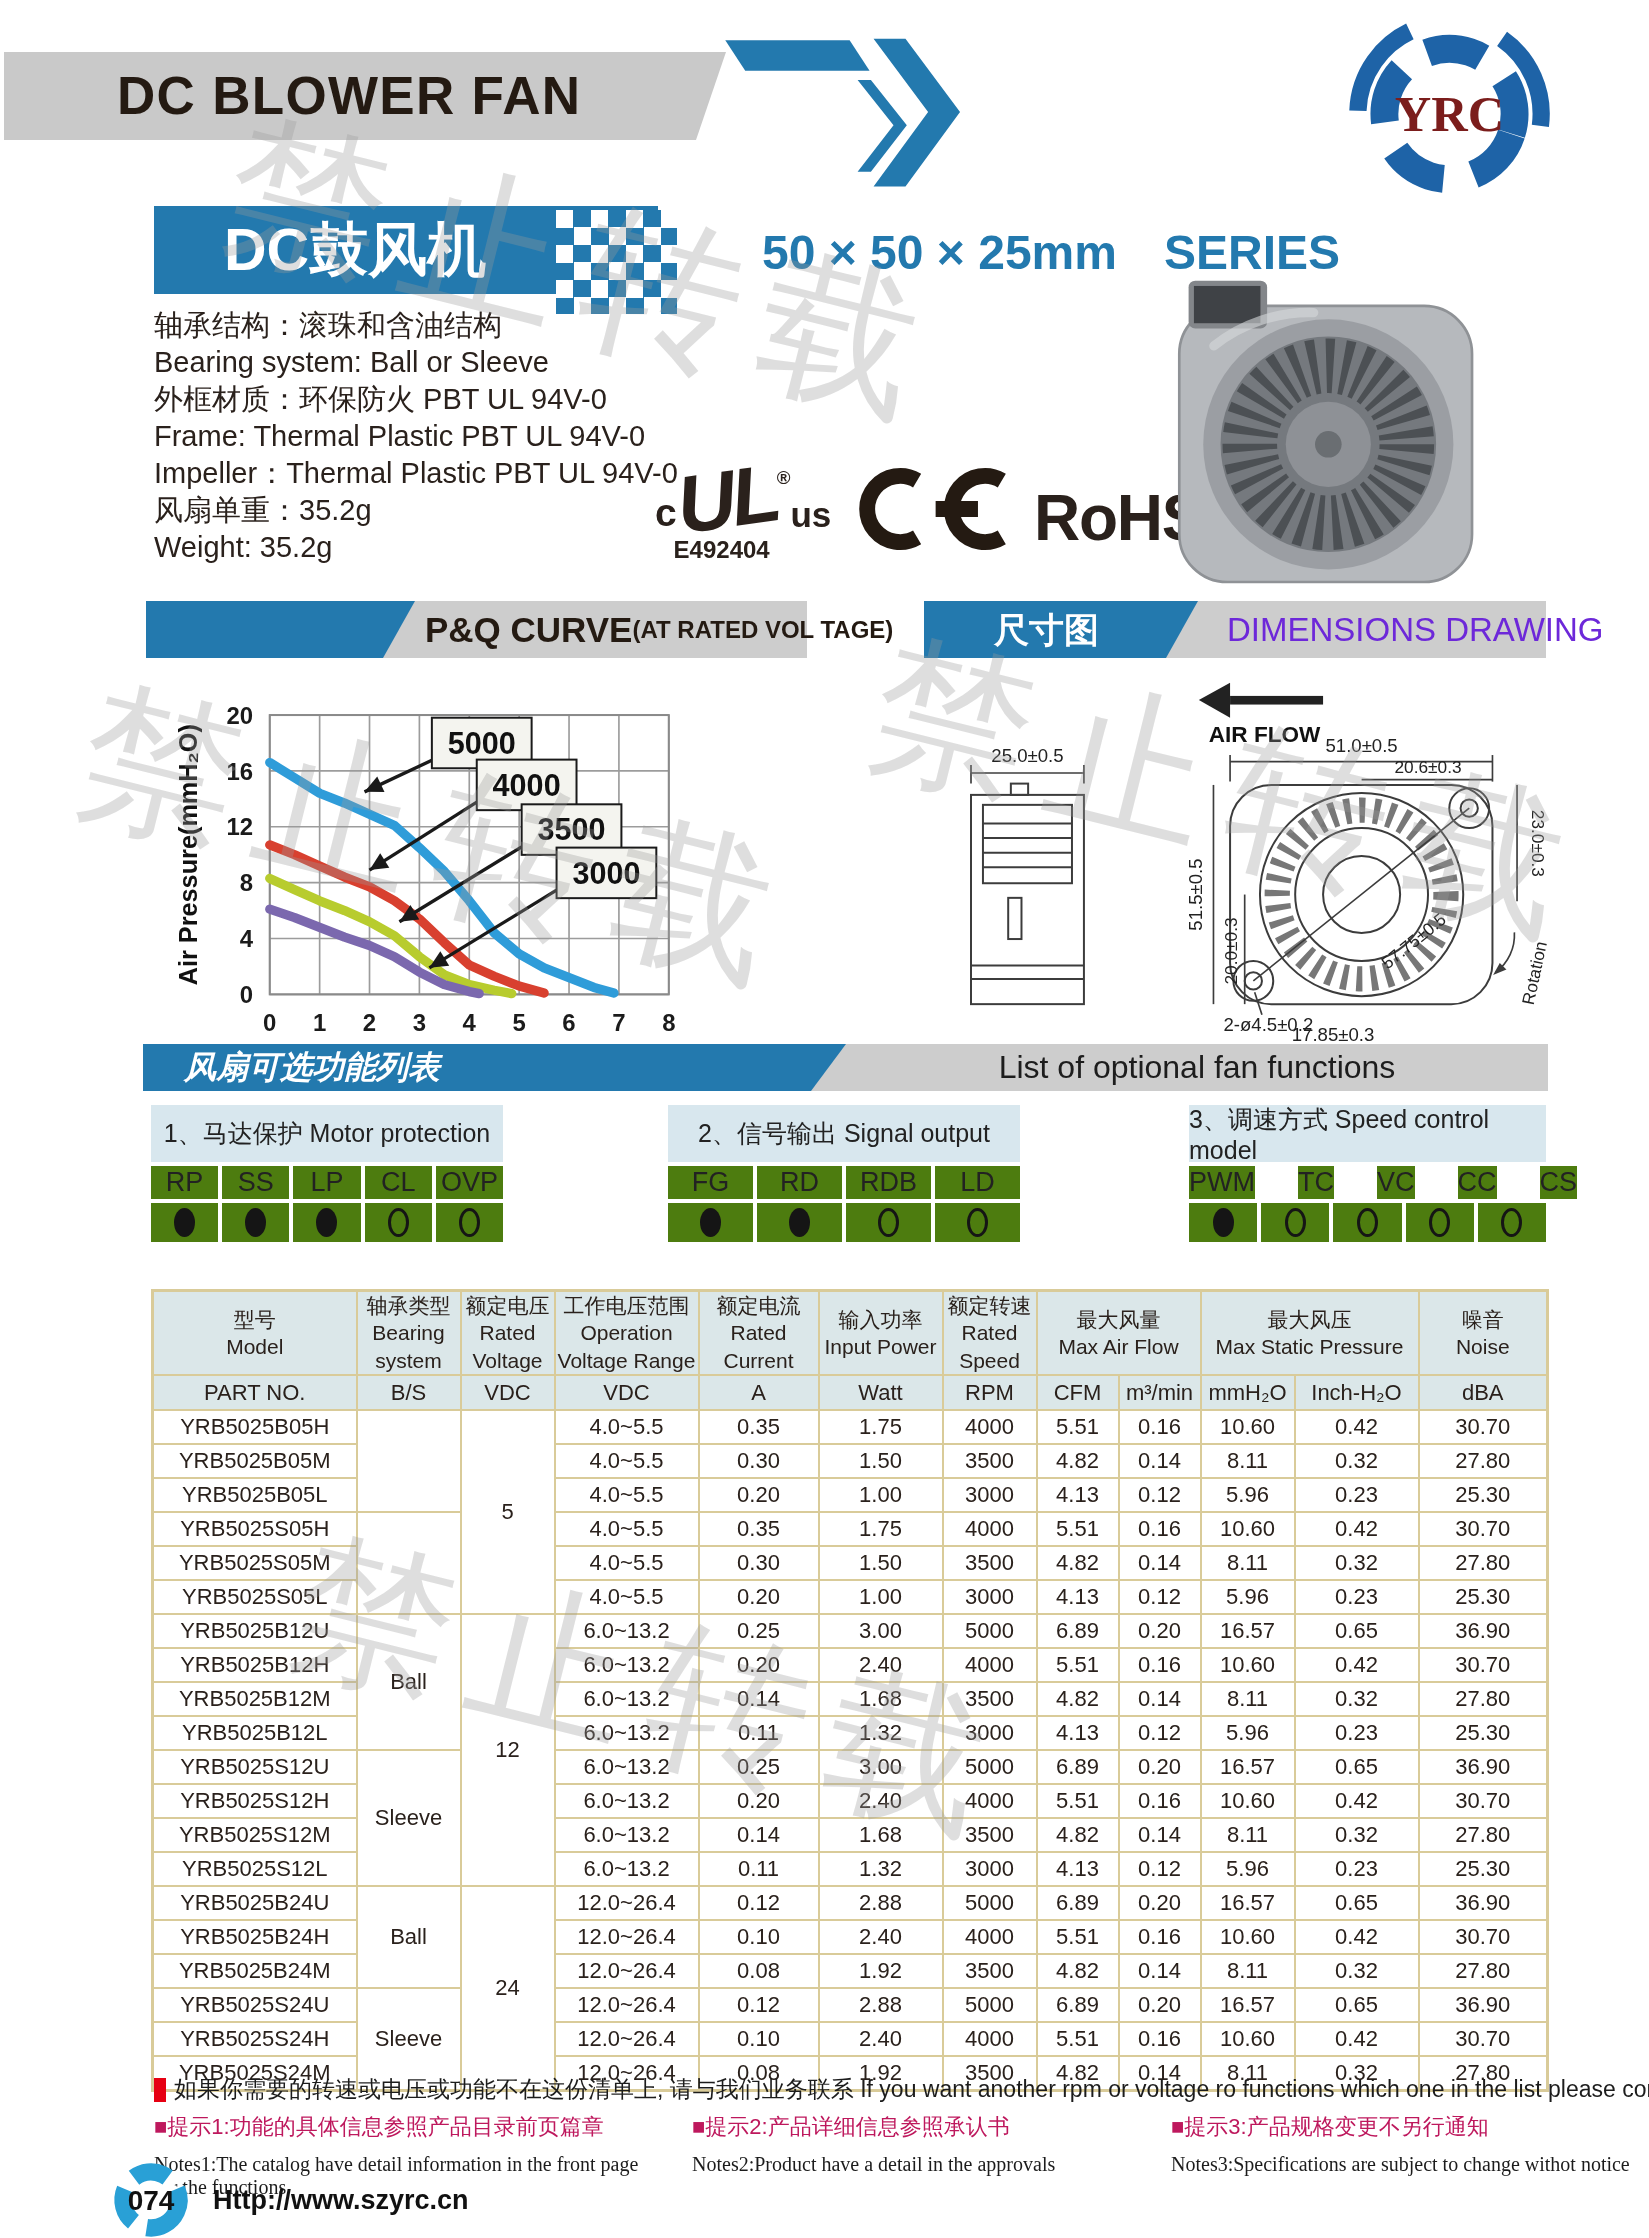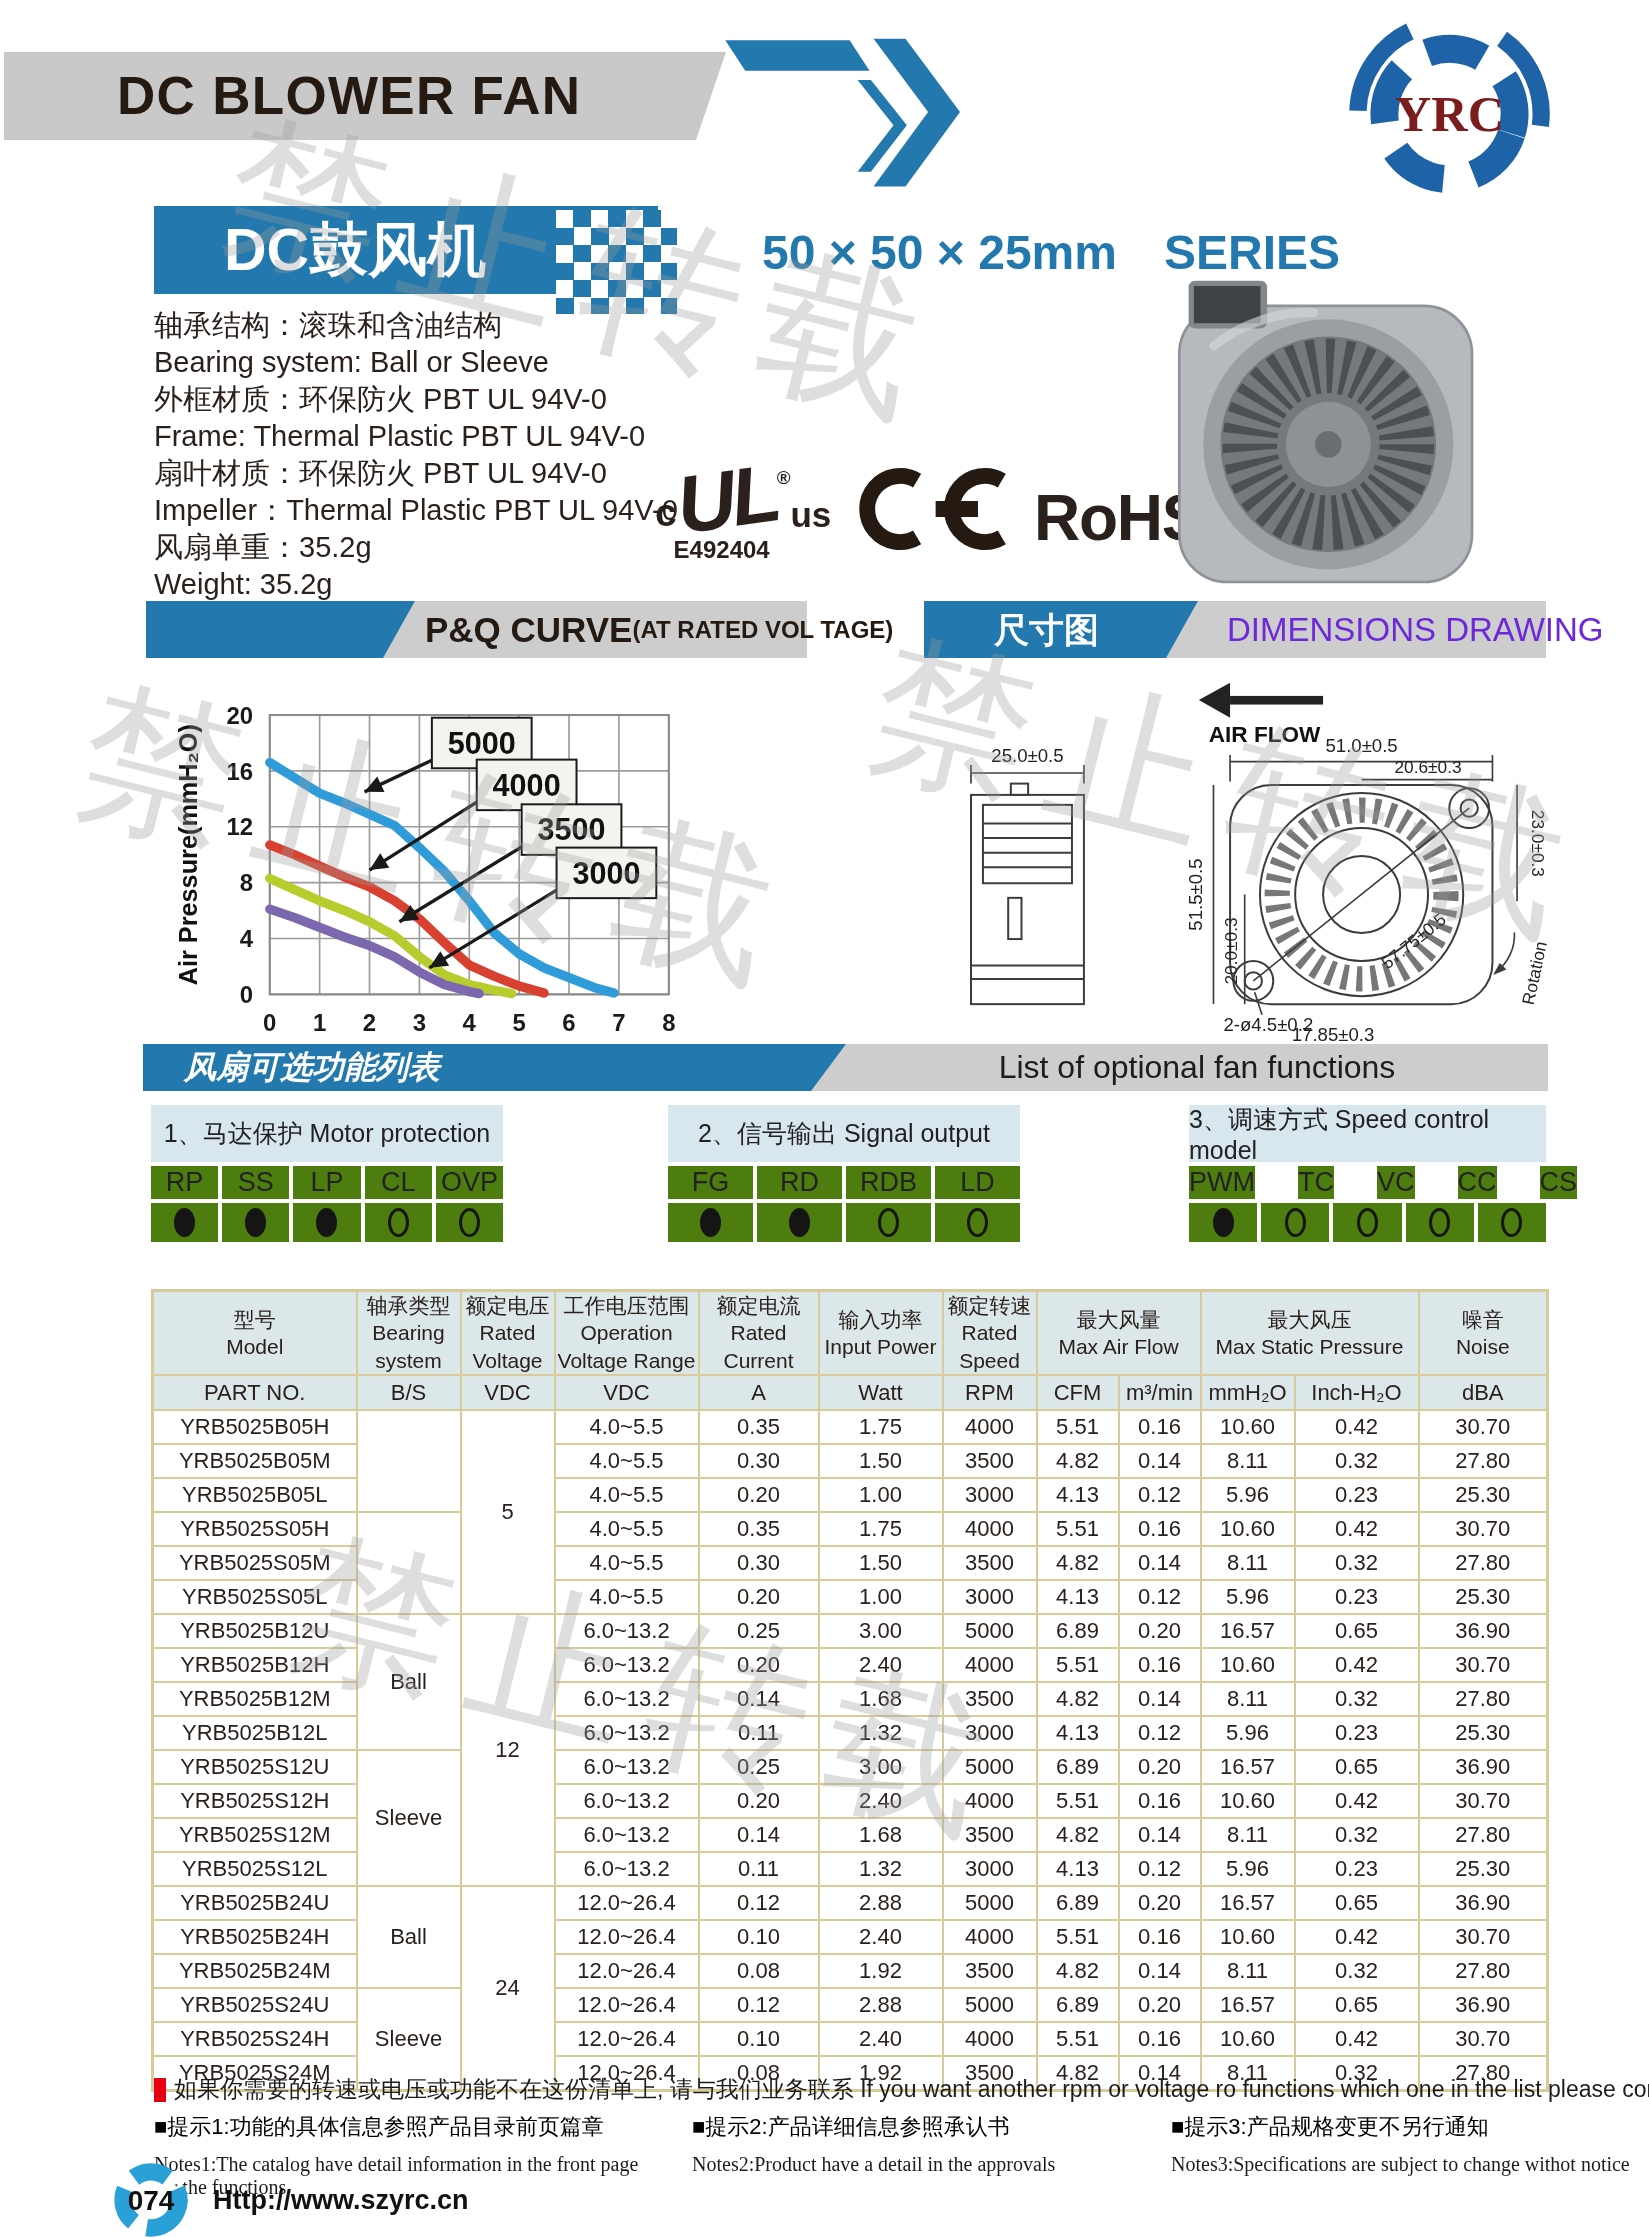--- a/index.html
+++ b/index.html
@@ -79,21 +79,21 @@
   .spec-table{border-collapse:collapse;table-layout:fixed;width:1395px;background:#fff;border:3.3px solid #d9cb99;}
   .spec-table th,.spec-table td{border:2px solid #d9cb99;text-align:center;vertical-align:middle;padding:0;overflow:hidden;}
   .spec-table thead th{background:#dbe7e9;font-weight:400;}
   .hr1 th{height:82px;font-size:21px;line-height:1.3;}
   .hr2 th{height:33px;font-size:22px;}
   .spec-table tbody td{height:32px;font-size:22px;color:#2a211c;background:#fff;}
   
   #sales-note{position:absolute;left:154px;top:2074px;display:flex;align-items:center;font-size:23px;color:#1c1c1c;white-space:nowrap;}
   #sales-bullet{display:inline-block;width:12px;height:24px;background:#e60012;margin-right:8px;}
   .note{position:absolute;top:2112px;}
-  .note-cn{font-size:22px;color:#000000;}
+  .note-cn{font-size:22px;color:#be185d;}
   .note-en{font-family:"Liberation Serif",serif;font-size:20px;color:#1c1c1c;margin-top:10.6px;}
   #note-1{left:154px;width:505px;}
   #note-2{left:692px;width:426px;}
   #note-3{left:1171px;width:466px;}
   #page-badge{position:absolute;left:103px;top:2160px;}
   #site-url{position:absolute;left:213px;top:2185px;font-size:27px;font-weight:800;color:#111;}
   
   .wm{position:absolute;font-family:"DejaVu Serif",serif;font-size:160px;color:#9b9b9b;opacity:.32;
       letter-spacing:22.6px;transform:rotate(14deg);z-index:40;pointer-events:none;white-space:nowrap;}
   #wm1{left:219px;top:166px;}
@@ -134,21 +134,20 @@
   <div id="checker"></div>
   <div id="series-line">
     <span>50 × 50 × 25mm</span><span id="series-label">SERIES</span>
   </div>
 
   <div id="specs">
     <div>轴承结构：滚珠和含油结构</div>
     <div>Bearing system:  Ball or Sleeve</div>
     <div>外框材质：环保防火 PBT UL 94V-0</div>
     <div>Frame: Thermal Plastic PBT UL 94V-0</div>
-    <div>扇叶材质：环保防火 PBT UL 94V-0</div>
     <div>Impeller：Thermal Plastic PBT UL 94V-0</div>
     <div>风扇单重：35.2g</div>
     <div>Weight:  35.2g</div>
   </div>
 
   <div id="certs">
     <div id="ul-mark">
       <div id="ul-row">
         <span id="ul-c">c</span>
         <span id="ul-ul">UL</span>

